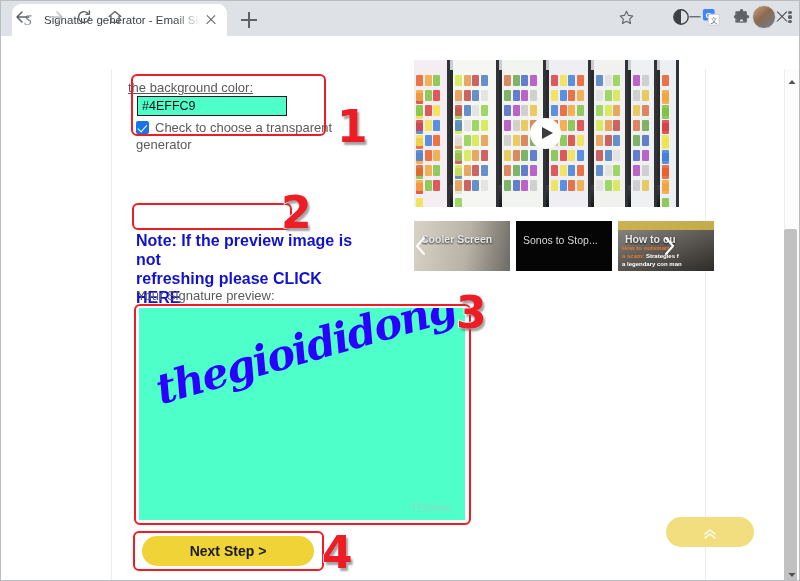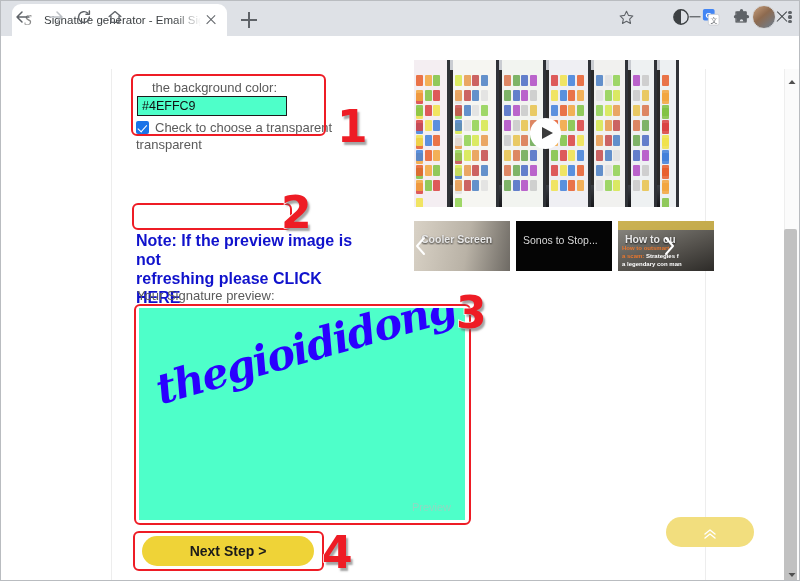--- a/index.html
+++ b/index.html
@@ -121,21 +121,21 @@
     position: absolute; left: 110px; top: 0; width: 1px; height: 511px;
     background: #ededed;
   }
   .right-divider {
     position: absolute; left: 704px; top: 0; width: 1px; height: 511px;
     background: #ededed;
   }
 
   
   .lbl { position:absolute; font-size: 13px; color: #5a5a5a; line-height: 18px; }
-  #lbl-bg   { left: 152px; top: 79px; width: 210px; }
+  #lbl-bg   { left: 128px; top: 79px; width: 210px; text-decoration: underline; }
   #lbl-txt  { left: 136px; top: 174px; width: 225px; }
   #lbl-bg2  { left: 136px; top: 136px; }
   #lbl-prev { left: 137px; top: 287px; }
 
   .colorbox {
     position: absolute; border: 1px solid #1b1b1b;
     font-size: 12.5px; font-family: "Liberation Sans", sans-serif;
     display: flex; align-items: center; padding-left: 4px;
   }
   #box-bg {
@@ -371,21 +371,21 @@
     <div class="right-divider"></div>
   </div>
 
   <div class="lbl" id="lbl-bg">the background color:</div>
   <div class="colorbox" id="box-bg">#4EFFC9</div>
 
   <div class="chk-row">
     <span class="chk"></span>
     <span class="chk-label">Check to choose a transparent</span>
   </div>
-  <div class="lbl" id="lbl-bg2">transparent</div>
+  <div class="lbl" id="lbl-bg2">generator</div>
 
 
   <div class="note">
     <span>Note: If the preview image is not</span><br>
     <span>refreshing please </span><span class="lnk">CLICK HERE</span>
   </div>
 
   <div class="lbl" id="lbl-prev">Your Signature preview:</div>
 
   <div id="sig-box">

